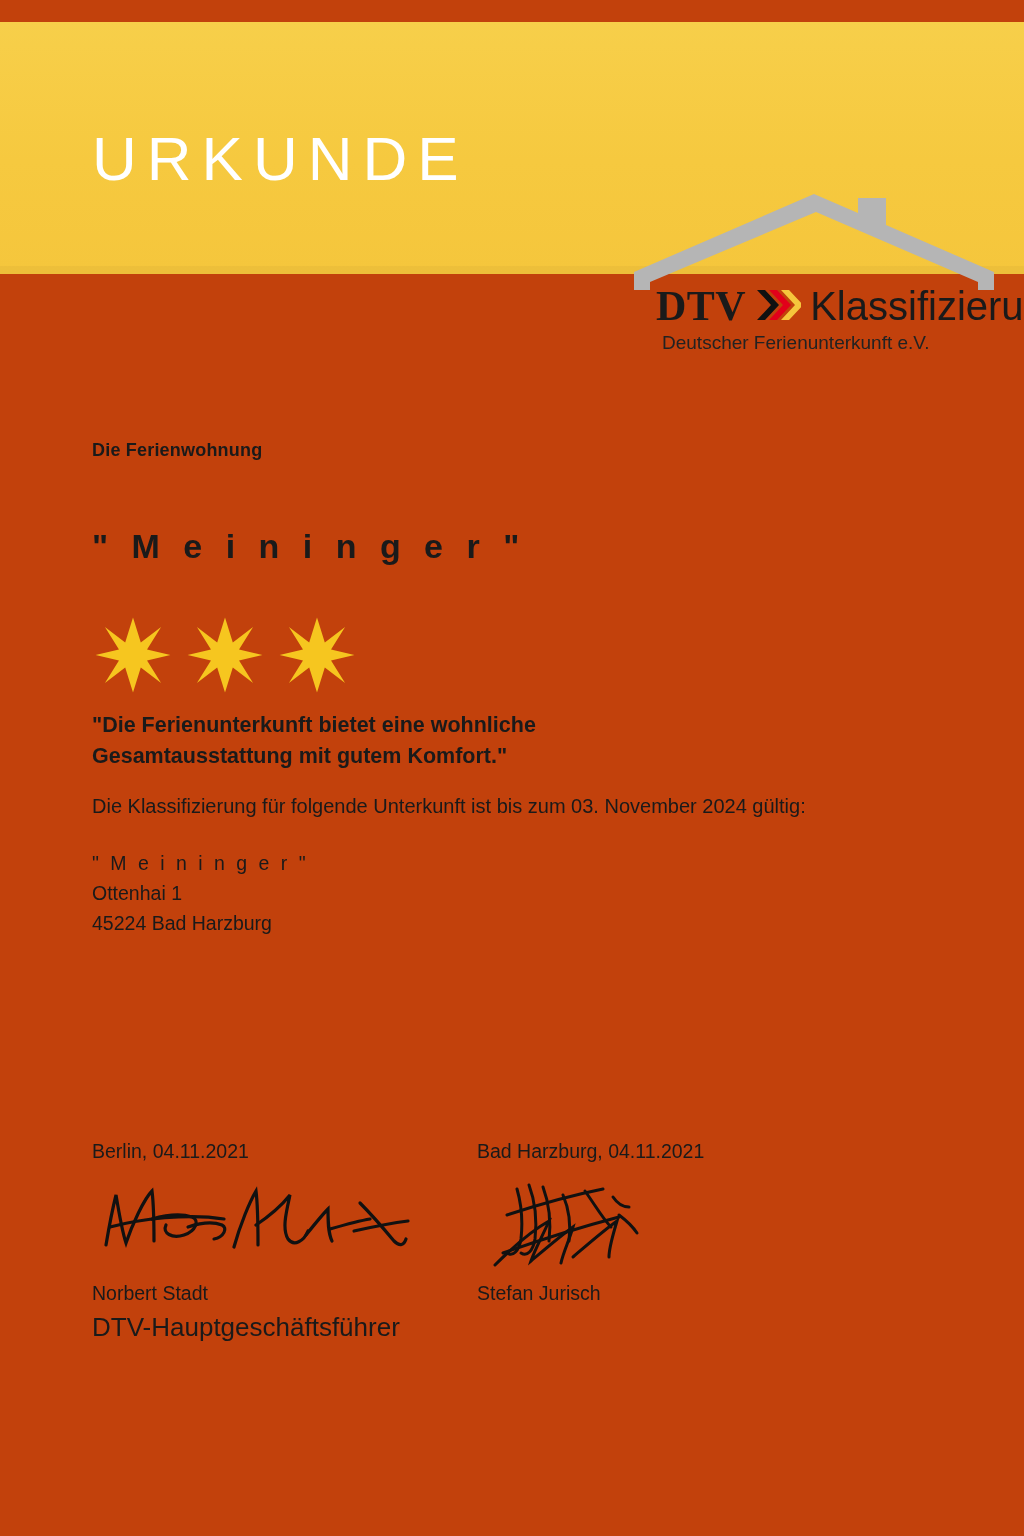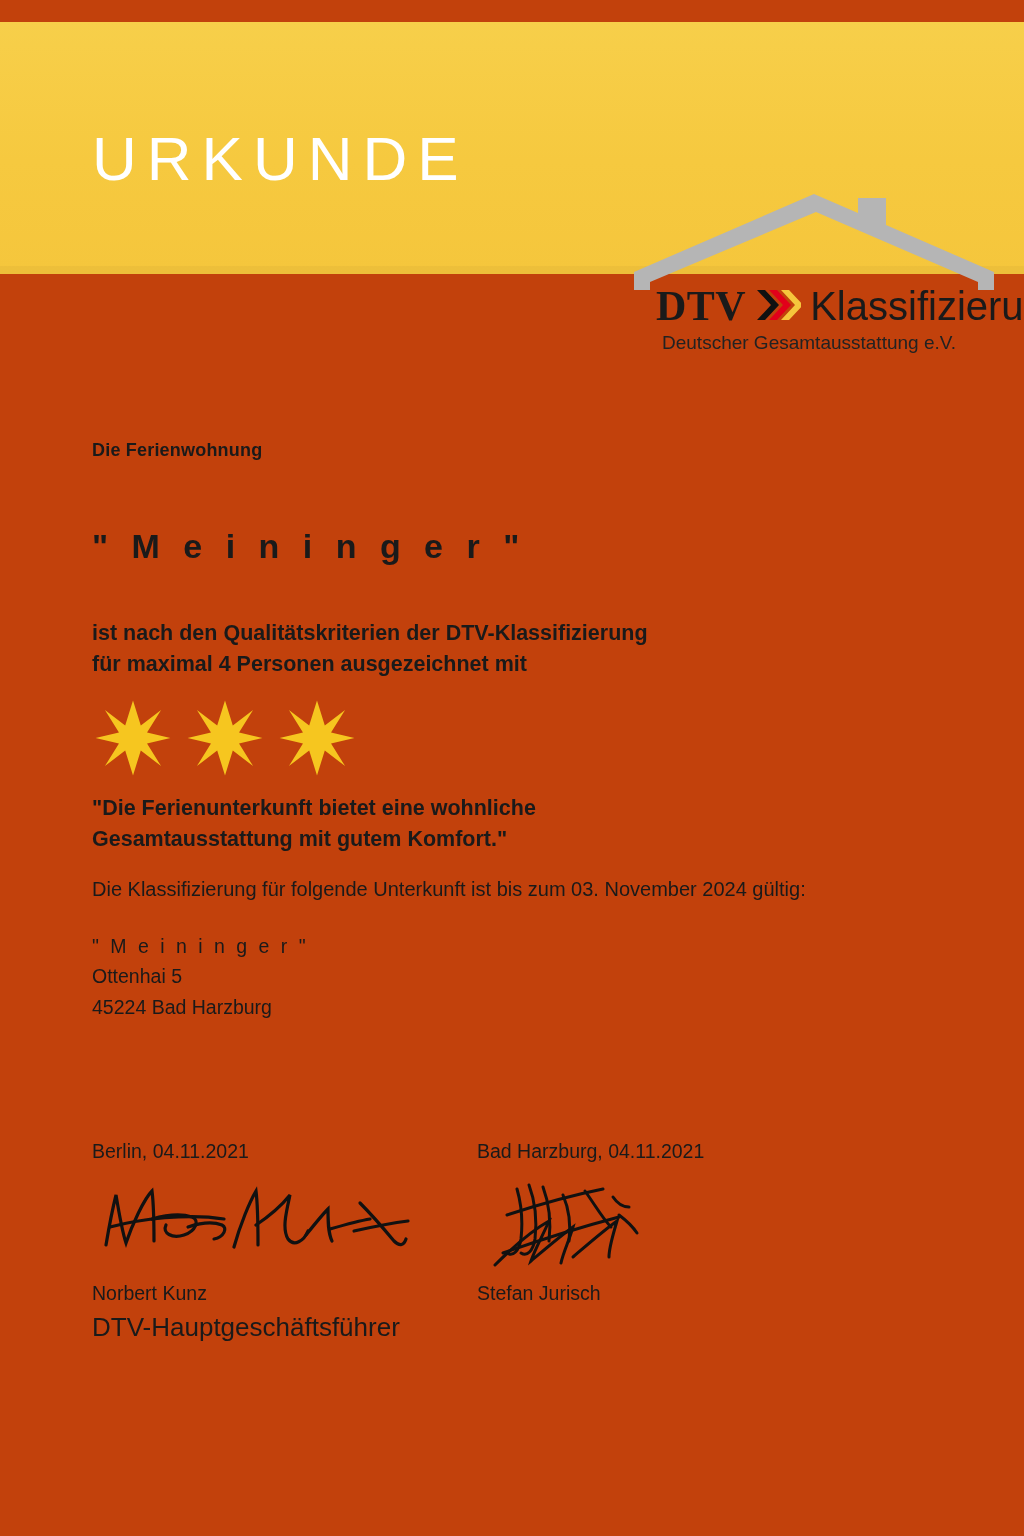--- a/index.html
+++ b/index.html
@@ -214,33 +214,29 @@
       <span class="logo-dtv">DTV</span>
       <span class="logo-chevrons">
         <svg viewBox="0 0 46 34" width="46" height="34">
           <path d="M2 2 L16 17 L2 32 L10 32 L24 17 L10 2 Z" fill="#111111"></path>
           <path d="M14 2 L28 17 L14 32 L22 32 L36 17 L22 2 Z" fill="#e2001a"></path>
           <path d="M26 2 L40 17 L26 32 L34 32 L48 17 L34 2 Z" fill="#f5c63c"></path>
         </svg>
       </span>
       <span class="logo-klass">Klassifizierung</span>
     </div>
-    <div class="logo-sub">Deutscher Gesamtausstattung e.V.</div>
+    <div class="logo-sub">Deutscher Ferienunterkunft e.V.</div>
   </div>
 
   <div class="content">
 
     <p class="line-ferienwohnung">Die Ferienwohnung</p>
 
     <p class="object-name">" M e i n i n g e r "</p>
 
-    <p class="criteria">
-      <span>ist nach den Qualitätskriterien der DTV-Klassifizierung</span><br>
-      <span>für maximal 4 Personen ausgezeichnet mit</span>
-    </p>
 
     <div class="stars">
       <svg width="78" height="78" viewBox="0 0 100 100">
         <path d="M50 2 L60 34 L86 14 L68 43 L98 50 L68 57 L86 86 L60 66 L50 98 L40 66 L14 86 L32 57 L2 50 L32 43 L14 14 L40 34 Z" fill="#f6c61f"></path>
       </svg>
       <svg width="78" height="78" viewBox="0 0 100 100">
         <path d="M50 2 L60 34 L86 14 L68 43 L98 50 L68 57 L86 86 L60 66 L50 98 L40 66 L14 86 L32 57 L2 50 L32 43 L14 14 L40 34 Z" fill="#f6c61f"></path>
       </svg>
       <svg width="78" height="78" viewBox="0 0 100 100">
         <path d="M50 2 L60 34 L86 14 L68 43 L98 50 L68 57 L86 86 L60 66 L50 98 L40 66 L14 86 L32 57 L2 50 L32 43 L14 14 L40 34 Z" fill="#f6c61f"></path>
@@ -249,21 +245,21 @@
 
     <p class="quote">
       <span>"Die Ferienunterkunft bietet eine wohnliche</span><br>
       <span>Gesamtausstattung mit gutem Komfort."</span>
     </p>
 
     <p class="validity">Die Klassifizierung für folgende Unterkunft ist bis zum 03. November 2024 gültig:</p>
 
     <p class="addr">
       <span class="addr-name">" M e i n i n g e r "</span><br>
-      <span>Ottenhai 5</span><br>
+      <span>Ottenhai 1</span><br>
       <span>45224 Bad Harzburg</span>
     </p>
   </div>
 
   <div class="sig-area">
     <div class="sig-cols">
 
       <div class="sig-col">
         <div class="sig-place">Berlin, 04.11.2021</div>
         <div class="sig-img">
@@ -275,21 +271,21 @@
               <path d="M18 58 C48 50, 96 44, 132 50"></path>
               <path d="M142 78 C148 56, 158 32, 164 22 C166 38, 166 62, 166 76"></path>
               <path d="M164 56 C176 48, 190 36, 198 26 C194 44, 190 60, 196 70 C202 78, 212 72, 216 62"></path>
               <path d="M214 66 C222 56, 230 46, 236 40 C236 52, 236 64, 240 72"></path>
               <path d="M238 60 C252 56, 266 52, 278 50"></path>
               <path d="M268 34 C280 46, 292 60, 302 72 C308 78, 312 76, 314 70"></path>
               <path d="M262 62 C280 58, 300 54, 316 52"></path>
             </g>
           </svg>
         </div>
-        <div class="sig-name">Norbert Kunz</div>
+        <div class="sig-name">Norbert Stadt</div>
         <div class="sig-role">DTV-Hauptgeschäftsführer</div>
       </div>
 
       <div class="sig-col right">
         <div class="sig-place">Bad Harzburg, 04.11.2021</div>
         <div class="sig-img">
           <svg width="250" height="110" viewBox="0 0 250 110">
             <g fill="none" stroke="#111" stroke-width="3" stroke-linecap="round">
               <path d="M40 20 C44 34, 46 52, 44 70 C42 82, 36 88, 30 84"></path>
               <path d="M52 16 C58 32, 60 52, 58 70 C56 82, 50 88, 44 84"></path>

